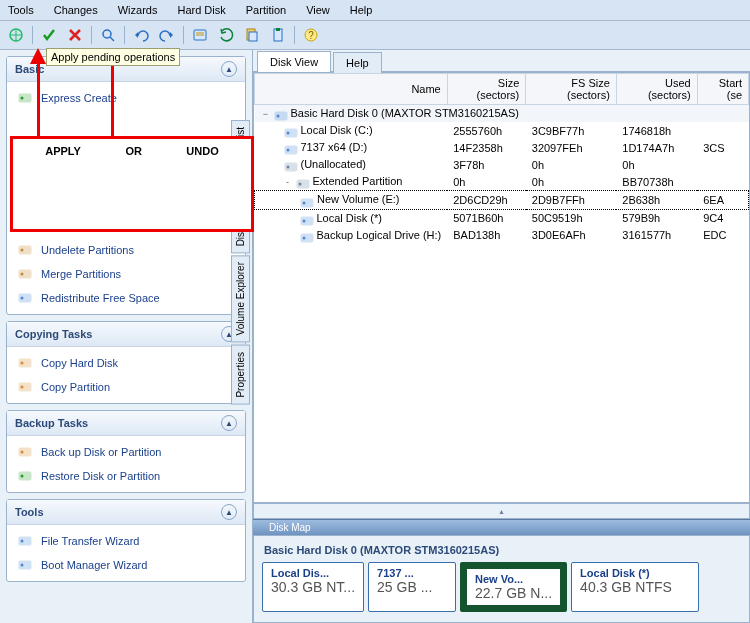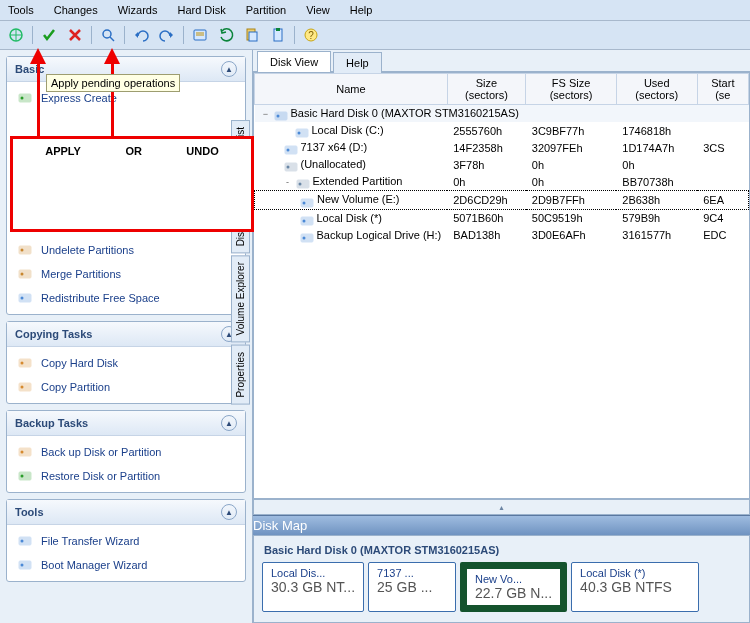--- a/index.html
+++ b/index.html
@@ -16,36 +16,36 @@
   .chev{width:14px;height:14px;border:1px solid #8aa6c8;border-radius:50%;display:flex;align-items:center;justify-content:center;font-size:8px;color:#2c4a78}
   .panel-body{padding:4px 0}
   .task{display:flex;align-items:center;gap:8px;padding:4px 10px;color:#1a3f8a;cursor:pointer}
   .task .ico{width:16px;height:16px;display:inline-flex;align-items:center;justify-content:center}
   .main{flex:1;display:flex;flex-direction:column;position:relative}
   .view-tabs{background:#e8f0f8;display:flex;gap:0;padding:0 4px;border-bottom:1px solid #9bb2cc}
   .vtab{padding:4px 12px;background:#fff;border:1px solid #9bb2cc;border-bottom:none;margin-right:2px;position:relative;top:1px}
   .vtab.inactive{background:#e2ecf7;top:2px}
   .grid{flex:1;background:#fff;overflow:auto;border:1px solid #9bb2cc;margin:0}
   table{border-collapse:collapse;width:100%;font-size:11px}
-  th{background:#f4f6fa;border:1px solid #c6d4e6;padding:3px 6px;text-align:center;font-weight:400;position:sticky;top:0}
+  th{background:#f4f6fa;border:1px solid #c6d4e6;padding:3px 6px;text-align:right;font-weight:400;position:sticky;top:0}
   td{padding:2px 6px;white-space:nowrap}
   td.num{text-align:left;padding-right:14px}
   .tree-ico{width:14px;height:12px;display:inline-block;margin-right:4px;vertical-align:middle}
   .tree-tw{display:inline-block;width:10px;text-align:center;color:#666;font-size:9px;cursor:pointer;margin-right:2px}
   .side-tabs{position:absolute;left:-22px;top:70px;display:flex;flex-direction:column;gap:2px}
   .side-tab{writing-mode:vertical-rl;transform:rotate(180deg);background:#e2ecf7;border:1px solid #9bb2cc;padding:6px 3px;font-size:10px}
-  .diskmap-hd{background:linear-gradient(#9fbce0,#6f93c1);color:#fff;padding:2px 0;font-size:13px;border-top:1px solid #5a78a0}
+  .diskmap-hd{background:linear-gradient(#9fbce0,#6f93c1);color:#fff;padding:2px 16px;font-size:10px;border-top:1px solid #5a78a0}
   .diskmap-body{background:#e8f0f8;border:1px solid #9bb2cc;padding:6px}
   .dm-title{font-weight:600;color:#2c4a78;padding:2px 4px}
   .dm-row{display:flex;gap:4px;align-items:stretch;padding:4px 2px}
   .dm-block{border:1px solid #3a6dad;border-radius:2px;padding:4px 8px;background:#fff;min-width:70px}
   .dm-block.sel{border:7px solid #14532d}
-  .dm-block .t{font-weight:400;color:#1a3f8a;white-space:nowrap;overflow:hidden;text-overflow:ellipsis}
+  .dm-block .t{font-weight:700;color:#1a3f8a;white-space:nowrap;overflow:hidden;text-overflow:ellipsis}
   .dm-block .s{font-size:14px;color:#555;white-space:nowrap}
-  .tooltip{position:absolute;left:46px;top:74px;background:#ffffe4;border:1px solid #9d9d70;padding:2px 4px;font-size:11px;z-index:5}
+  .tooltip{position:absolute;left:46px;top:48px;background:#ffffe4;border:1px solid #9d9d70;padding:2px 4px;font-size:11px;z-index:5}
   .red-arrow{position:absolute;width:0;height:0;border-left:8px solid transparent;border-right:8px solid transparent;border-bottom:16px solid #e00;z-index:4}
   .red-line{position:absolute;width:3px;background:#e00;z-index:4}
   .red-box{position:absolute;border:3px solid #e00;z-index:4;background:#fff;display:flex;justify-content:space-around;padding:6px 10px;font-weight:600}
   
   .svg{width:16px;height:16px}
 </style>
 </head>
 <body>
 <div class="app">
 
@@ -308,21 +308,21 @@
               </tr>
             </thead>
         <tbody id="grid-body">
               <tr>
                 <td colspan="5" style="background:#f2f6fb"><span class="tree-tw">−</span><span class="tree-ico"><svg class="svg" viewBox="0 0 16 16">
                       <rect x="2" y="4" width="12" height="8" rx="1" fill="#4b89d6" opacity="0.25" stroke="#4b89d6"></rect>
                       <circle cx="5" cy="8" r="1.5" fill="#4b89d6"></circle>
                     </svg></span><span>Basic Hard Disk 0 (MAXTOR STM3160215AS)</span></td>
               </tr>
               <tr>
-                <td style="padding-left:39px"><span class="tree-ico"><svg class="svg" viewBox="0 0 16 16">
+                <td style="padding-left:28px"><span class="tree-ico"><svg class="svg" viewBox="0 0 16 16">
                       <rect x="2" y="4" width="12" height="8" rx="1" fill="#4b89d6" opacity="0.25" stroke="#4b89d6"></rect>
                       <circle cx="5" cy="8" r="1.5" fill="#4b89d6"></circle>
                     </svg></span><span>Local Disk (C:)</span></td>
   <td class="num">2555760h</td>
   <td class="num">3C9BF77h</td>
   <td class="num">1746818h</td>
   <td class="num"></td>
               </tr>
               <tr>
                 <td style="padding-left:28px"><span class="tree-ico"><svg class="svg" viewBox="0 0 16 16">

